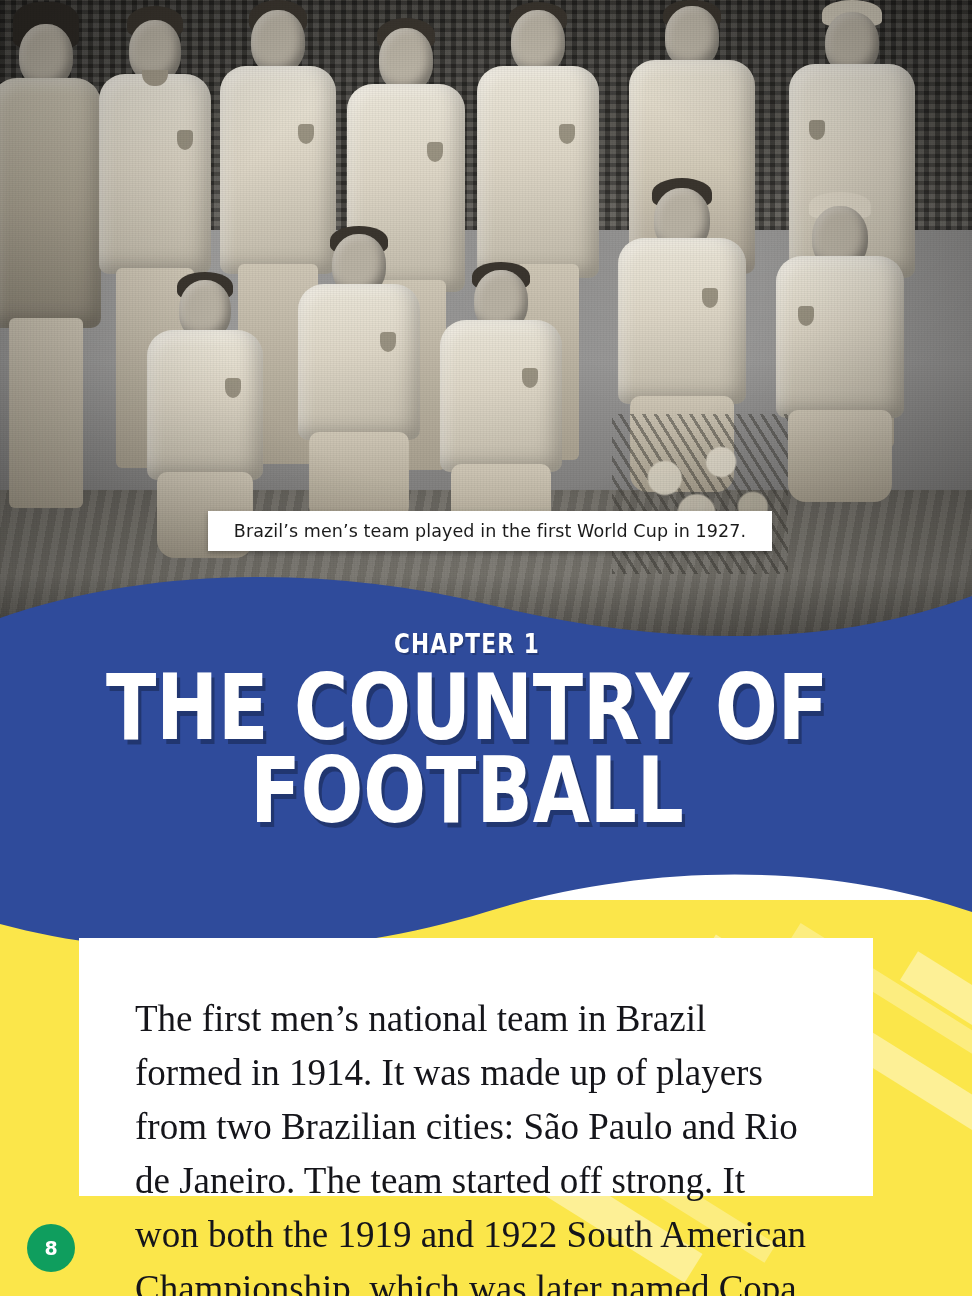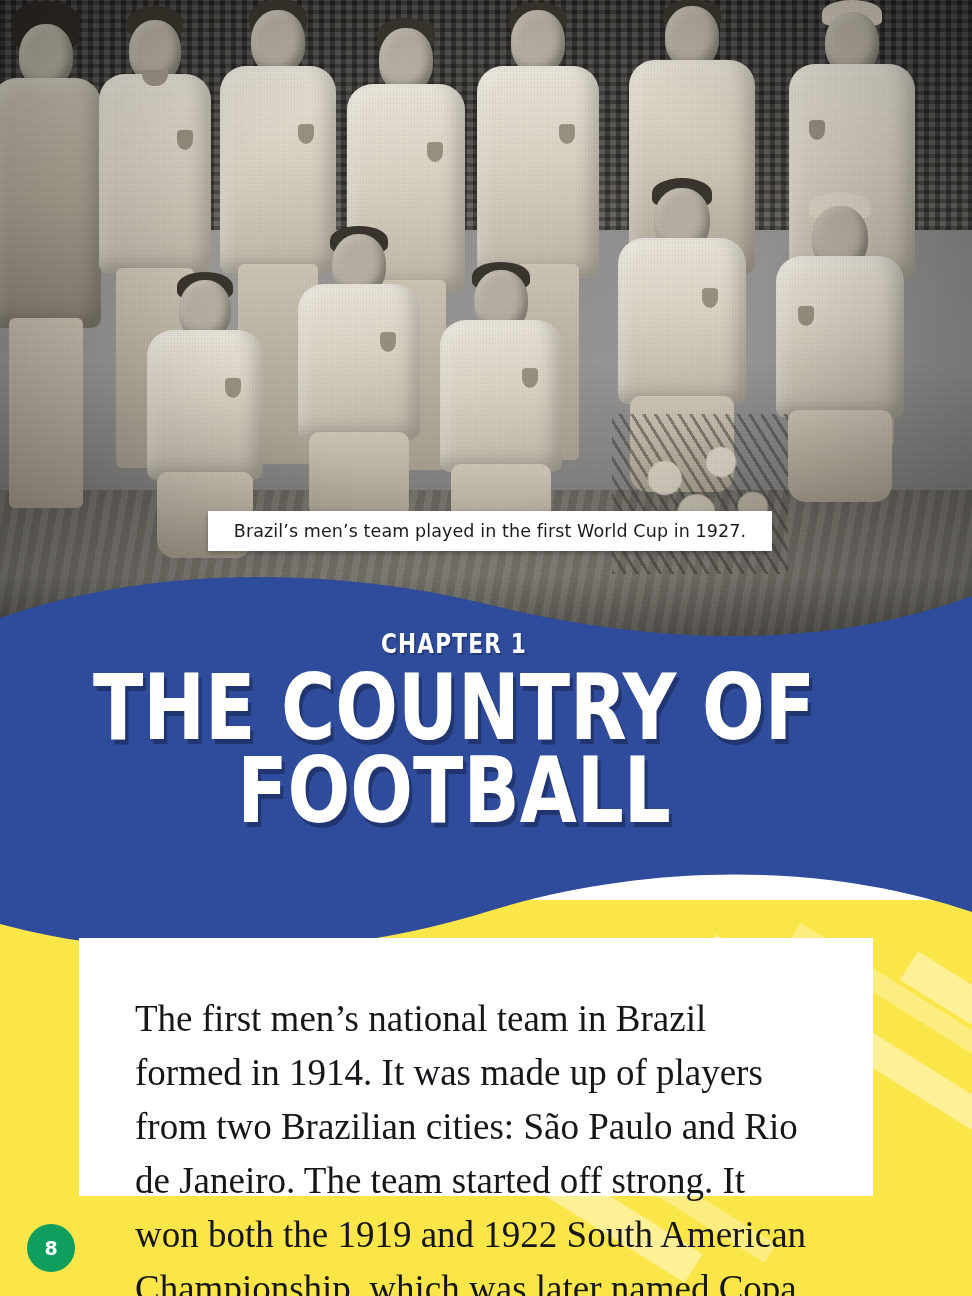--- a/index.html
+++ b/index.html
@@ -154,21 +154,21 @@
     left: 0;
     top: 560px;
     width: 972px;
     height: 420px;
     z-index: 5;
   }
   .blue-wave svg { display: block; width: 972px; height: 420px; }
 
   .chapter-block {
     position: absolute;
-    left: 4px;
+    left: 17px;
     top: 628px;
     width: 900px;
     text-align: center;
     z-index: 7;
     pointer-events: none;
   }
   .chapter-eyebrow {
     font-family: "DejaVu Sans", sans-serif;
     font-weight: bold;
     font-size: 27px;

